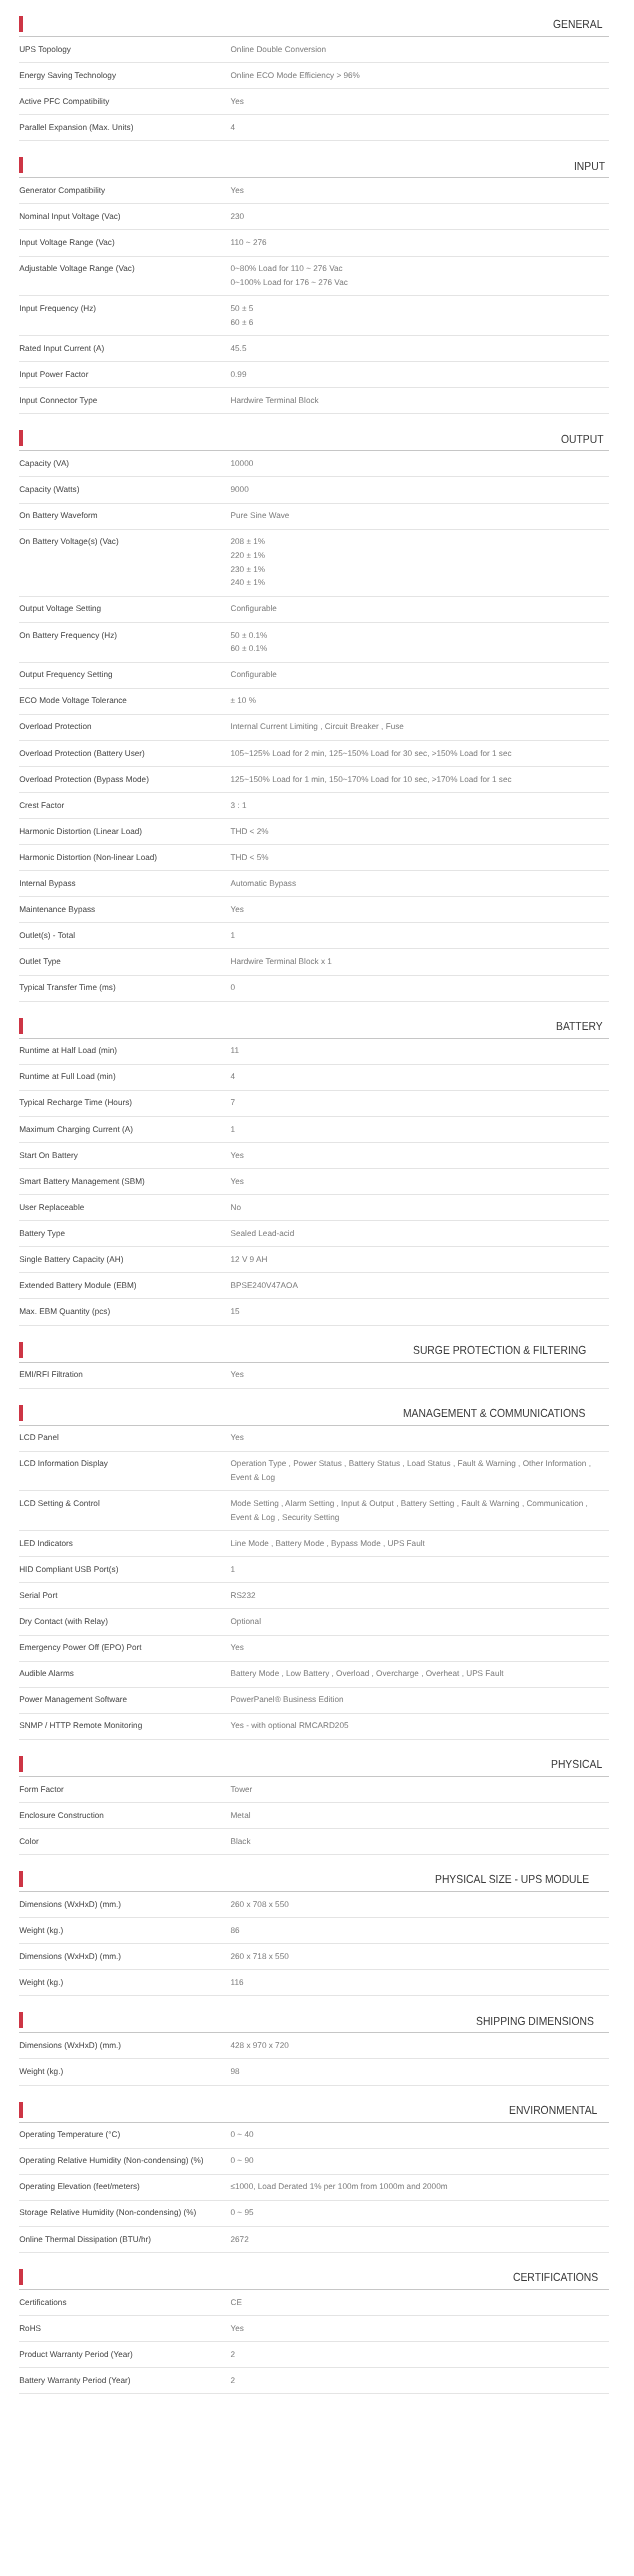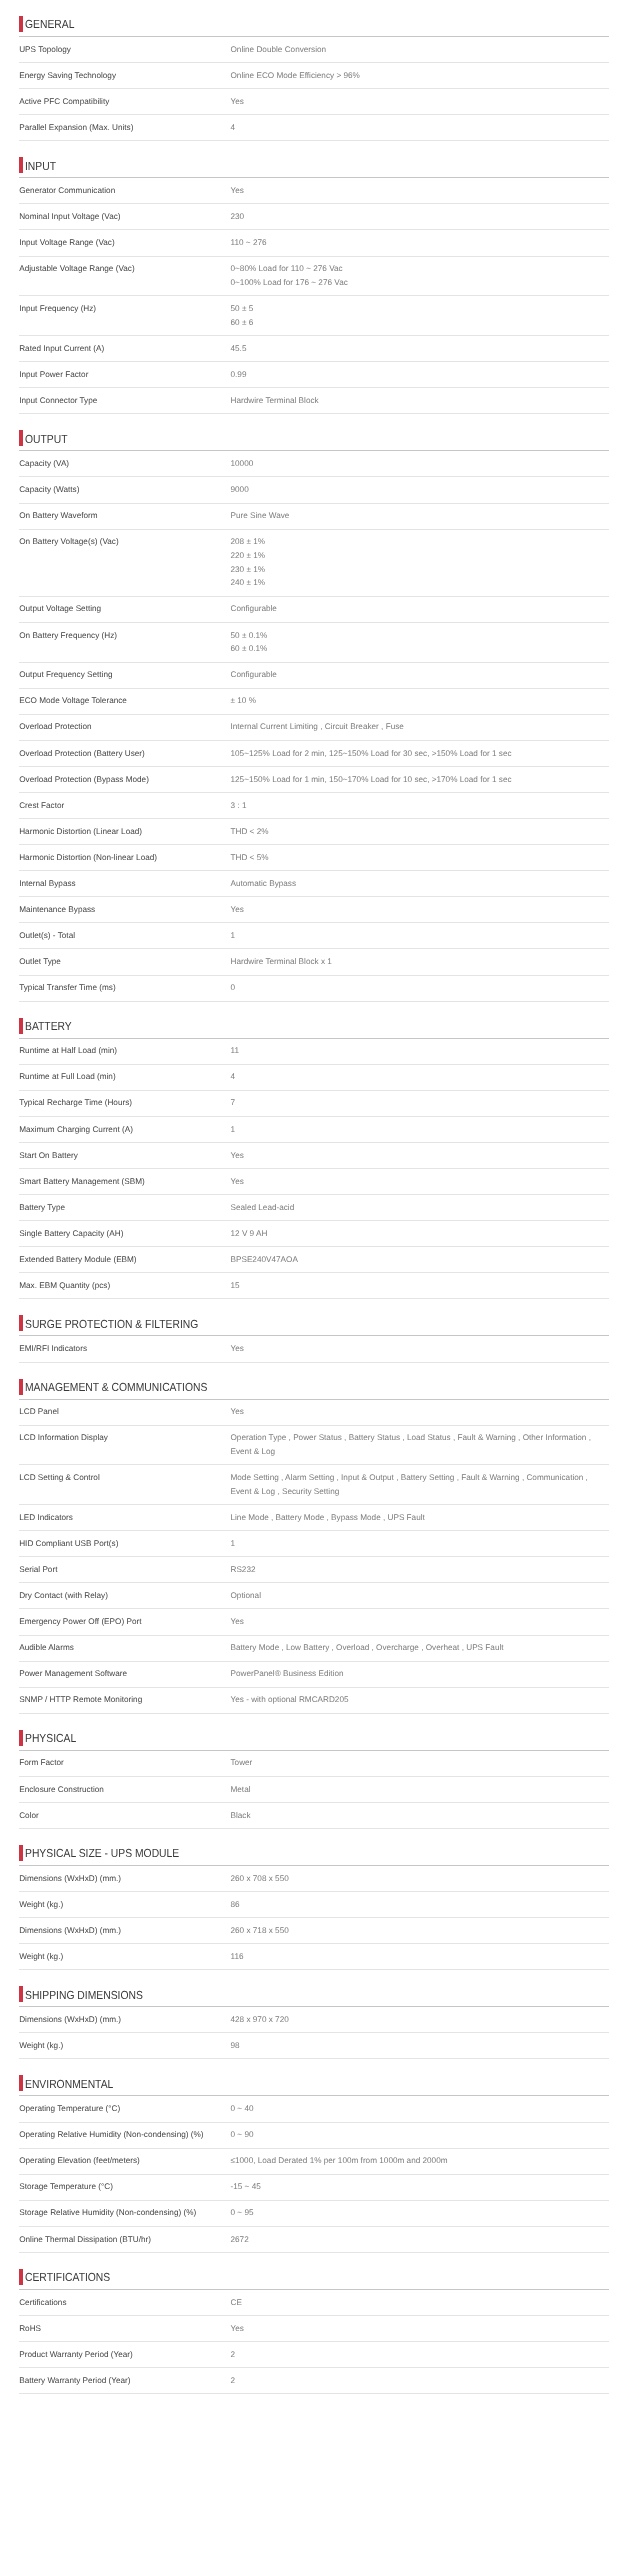--- a/index.html
+++ b/index.html
@@ -19,20 +19,21 @@
   }
   .spec-section { width: 634px; }
 
   .section-header {
     margin: 0 25px 0 18.5px;
     padding: 16px 0 4.8px 0;
     border-bottom: 0.7px solid #c6c6c6;
     display: flex;
     align-items: flex-start;
     height: 37px;
+    justify-content: space-between;
   }
   .section-bar {
     display: inline-block;
     width: 3.4px;
     height: 16px;
     background: #cd3545;
     margin-left: 0.7px;
     margin-right: 2.1px;
     flex: 0 0 auto;
   }
@@ -107,21 +108,21 @@
         <span class="spec-value-line">4</span>
       </div>
     </div>
   </section>
   <section class="spec-section">
     <div class="section-header">
       <span class="section-bar" style="background: rgb(205, 53, 69);"></span>
       <h2 class="section-title">INPUT</h2>
     </div>
     <div class="spec-row">
-      <div class="spec-label">Generator Communication</div>
+      <div class="spec-label">Generator Compatibility</div>
       <div class="spec-value">
         <span class="spec-value-line">Yes</span>
       </div>
     </div>
     <div class="spec-row">
       <div class="spec-label">Nominal Input Voltage (Vac)</div>
       <div class="spec-value">
         <span class="spec-value-line">230</span>
       </div>
     </div>
@@ -323,20 +324,26 @@
         <span class="spec-value-line">Yes</span>
       </div>
     </div>
     <div class="spec-row">
       <div class="spec-label">Smart Battery Management (SBM)</div>
       <div class="spec-value">
         <span class="spec-value-line">Yes</span>
       </div>
     </div>
     <div class="spec-row">
+      <div class="spec-label">User Replaceable</div>
+      <div class="spec-value">
+        <span class="spec-value-line">No</span>
+      </div>
+    </div>
+    <div class="spec-row">
       <div class="spec-label">Battery Type</div>
       <div class="spec-value">
         <span class="spec-value-line">Sealed Lead-acid</span>
       </div>
     </div>
     <div class="spec-row">
       <div class="spec-label">Single Battery Capacity (AH)</div>
       <div class="spec-value">
         <span class="spec-value-line">12 V 9 AH</span>
       </div>
@@ -353,21 +360,21 @@
         <span class="spec-value-line">15</span>
       </div>
     </div>
   </section>
   <section class="spec-section">
     <div class="section-header">
       <span class="section-bar" style="background: rgb(205, 53, 69);"></span>
       <h2 class="section-title">SURGE PROTECTION &amp; FILTERING</h2>
     </div>
     <div class="spec-row">
-      <div class="spec-label">EMI/RFI Indicators</div>
+      <div class="spec-label">EMI/RFI Filtration</div>
       <div class="spec-value">
         <span class="spec-value-line">Yes</span>
       </div>
     </div>
   </section>
   <section class="spec-section">
     <div class="section-header">
       <span class="section-bar" style="background: rgb(205, 53, 69);"></span>
       <h2 class="section-title">MANAGEMENT &amp; COMMUNICATIONS</h2>
     </div>
@@ -526,26 +533,20 @@
     <div class="spec-row">
       <div class="spec-label">Operating Relative Humidity (Non-condensing) (%)</div>
       <div class="spec-value">
         <span class="spec-value-line">0 ~ 90</span>
       </div>
     </div>
     <div class="spec-row">
       <div class="spec-label">Operating Elevation (feet/meters)</div>
       <div class="spec-value">
         <span class="spec-value-line">≤1000, Load Derated 1% per 100m from 1000m and 2000m</span>
-      </div>
-    </div>
-    <div class="spec-row">
-      <div class="spec-label">Storage Temperature (°C)</div>
-      <div class="spec-value">
-        <span class="spec-value-line">-15 ~ 45</span>
       </div>
     </div>
     <div class="spec-row">
       <div class="spec-label">Storage Relative Humidity (Non-condensing) (%)</div>
       <div class="spec-value">
         <span class="spec-value-line">0 ~ 95</span>
       </div>
     </div>
     <div class="spec-row">
       <div class="spec-label">Online Thermal Dissipation (BTU/hr)</div>

